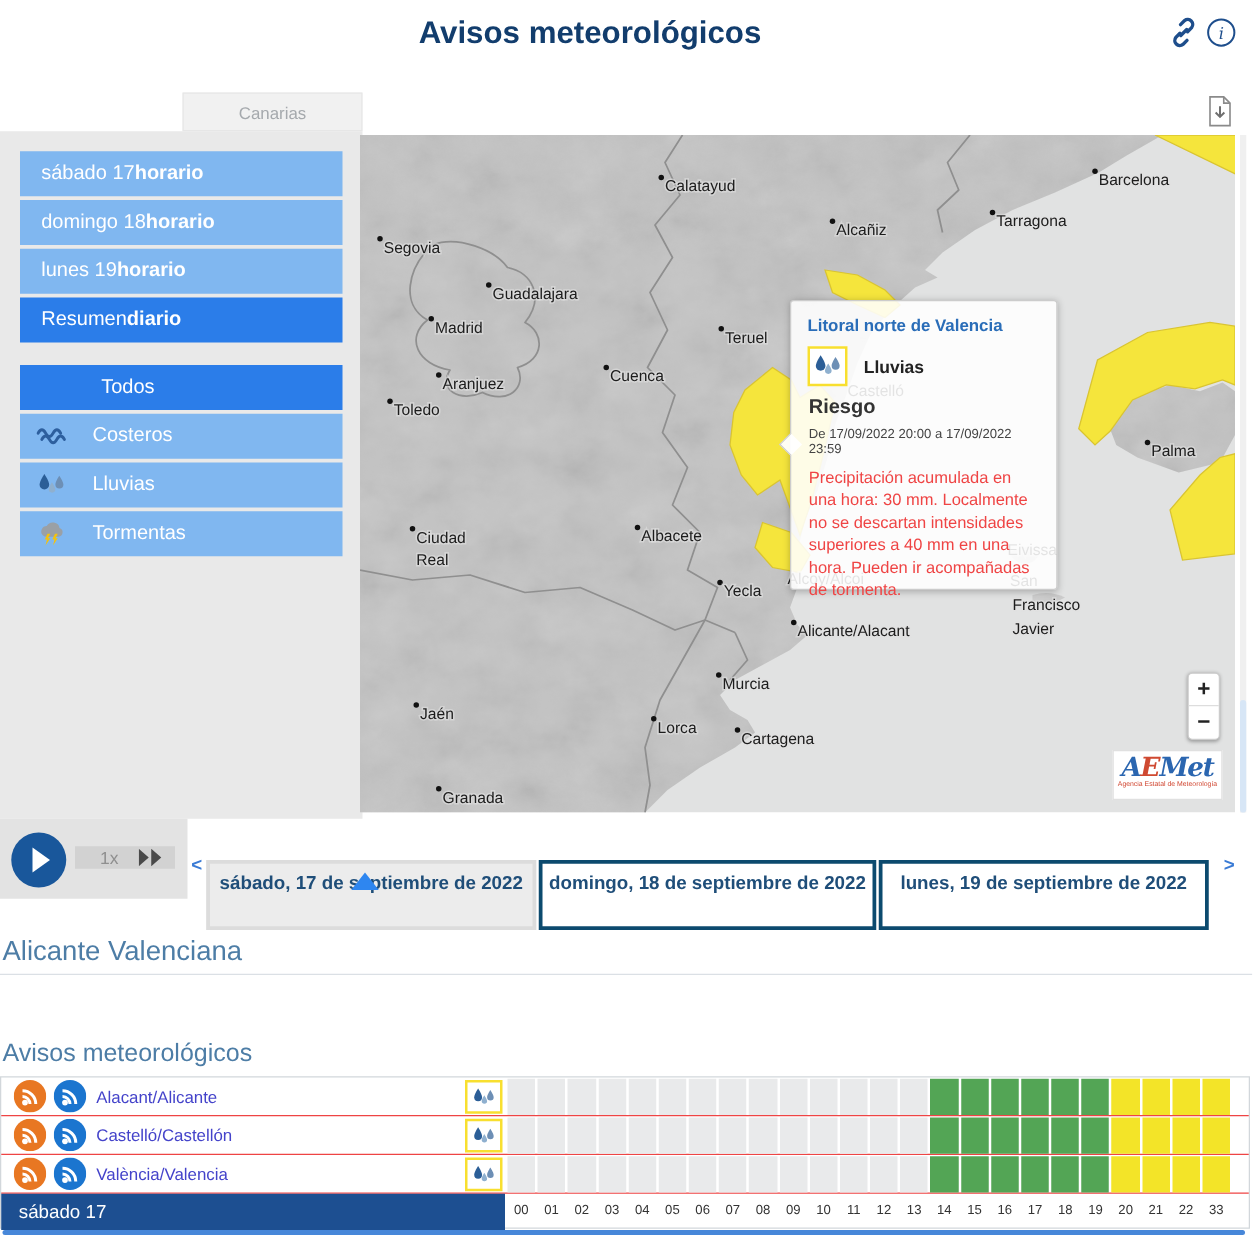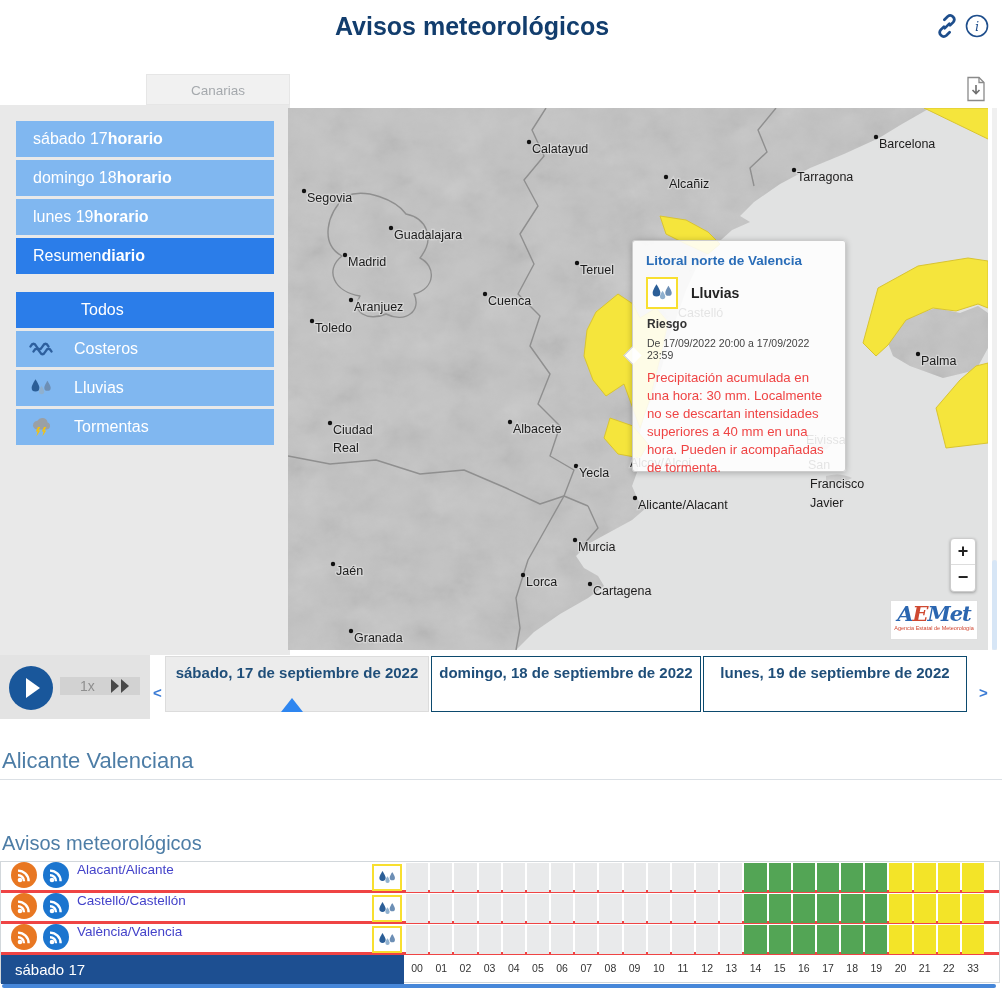--- a/index.html
+++ b/index.html
@@ -36,21 +36,21 @@
     background: rgba(255,255,255,0.88); border: 1px solid #ccc; border-radius: 3px;
     box-shadow: 0 1px 6px rgba(0,0,0,0.25); padding: 12px 12px 10px 13px; z-index: 5; }
   .tooltip:before { content: ""; position: absolute; left: -7px; top: 108px; width: 12px; height: 12px;
     background: rgba(255,255,255,0.95); border-left: 1px solid #ccc; border-bottom: 1px solid #ccc;
     transform: rotate(45deg); }
   .tt-title { color: #2a6db8; font-weight: 700; font-size: 13.5px; margin-bottom: 9px; }
   .tt-row { display: flex; align-items: center; gap: 13px; margin-bottom: 8px; }
   .tt-iconbox { width: 32px; height: 32px; background: #fff; border: 2px solid #f8df2f;
     display: flex; align-items: center; justify-content: center; }
   .tt-cat { font-weight: 700; font-size: 14px; color: #222; }
-  .tt-level { font-weight: 700; font-size: 12px; color: #333; margin: 2px 0 6px 1px; }
+  .tt-level { font-weight: 700; font-size: 16px; color: #333; margin: 2px 0 6px 1px; }
   .tt-period { font-size: 10.5px; color: #444; margin: 0 0 8px 1px; }
   .tt-desc { font-size: 13.2px; color: #ef4444; line-height: 1.36; margin-left: 1px; }
 
   .zoom-ctl { position: absolute; left: 662px; top: 430px; width: 26px; background: #fff;
     border: 1px solid #ccc; border-radius: 4px; box-shadow: 0 1px 3px rgba(0,0,0,.3); z-index: 6; }
   .zoom-btn { width: 100%; height: 26px; text-align: center; line-height: 25px; font-size: 18px;
     font-weight: 700; color: #222; cursor: pointer; }
   .zoom-btn:first-child { border-bottom: 1px solid #ddd; }
 
   .aemet-logo { position: absolute; left: 602px; top: 492px; width: 88px; height: 40px; background: #fff;
@@ -70,36 +70,36 @@
   .play-btn { position: absolute; left: 9px; top: 11px; width: 44px; height: 44px; border-radius: 50%;
     background: #19579b; cursor: pointer; }
   .play-btn:before { content: ""; position: absolute; left: 17px; top: 12px;
     border-left: 14px solid #fff; border-top: 10px solid transparent; border-bottom: 10px solid transparent; }
   .speed-box { position: absolute; left: 60px; top: 22px; width: 80px; height: 18px; background: #d2d2d2;
     display: flex; align-items: center; cursor: pointer; }
   .speed-label { color: #8f8f8f; font-size: 14px; margin-left: 20px; }
   .ffwd { margin-left: 16px; display: flex; }
   .tl-arrow { position: absolute; top: 684px; color: #3a7bd5; font-size: 15px; font-weight: 700; cursor: pointer; }
   .tl-prev { left: 153px; } .tl-next { left: 979px; }
-  .date-tab { position: absolute; top: 656px; height: 56px; text-align: center; padding-top: 7px;
+  .date-tab { position: absolute; top: 688px; height: 56px; text-align: center; padding-top: 7px;
     font-size: 15px; font-weight: 700; color: #1f4e79; cursor: pointer; background: #fff;
-    border: 1px solid #0c4a6e; }
+    border: 3px solid #0c4a6e; }
   .date-tab.active { background: #ececec; border-color: #dcdcdc; }
   .dt-0 { left: 165px; width: 264px; } .dt-1 { left: 431px; width: 270px; } .dt-2 { left: 703px; width: 264px; }
   .tl-marker { position: absolute; left: 281px; top: 698px; width: 0; height: 0;
     border-left: 11px solid transparent; border-right: 11px solid transparent; border-bottom: 14px solid #2e86f0; }
 
   
   .region-title { position: absolute; left: 2px; top: 748px; font-size: 22px; color: #4d7da6; }
   .region-rule { position: absolute; left: 0; top: 779px; width: 1002px; border-bottom: 1px solid #dbe0e5; }
   .section-title { position: absolute; left: 2px; top: 832px; font-size: 20px; color: #4d7da6; }
 
   
   .wtable { position: absolute; left: 0; top: 861px; width: 1000px; height: 122px; border: 1px solid #d2d7db; background: #fff; }
-  .wrow { position: relative; height: 31px; display: flex; align-items: flex-start; border-bottom: 3px solid #ef4444; }
+  .wrow { position: relative; height: 31px; display: flex; align-items: center; border-bottom: 1px solid #ef4444; }
   .rss { width: 26px; height: 26px; margin-left: 10px; cursor: pointer; flex: none; }
   .rss + .rss { margin-left: 6px; }
   .wname { margin-left: 8px; font-size: 13.5px; color: #4443ca; cursor: pointer; }
   .wiconbox { position: absolute; left: 371px; top: 2px; width: 30px; height: 27px; background: #fff;
     border: 2px solid #f8df2f; display: flex; align-items: center; justify-content: center; }
   .cells { position: absolute; left: 405px; top: 1px; height: 29px; width: 578px; display: flex; gap: 2px; }
   .cell { flex: 1; }
   .wfooter { position: relative; height: 29px; display: flex; }
   .day-bar { width: 403px; height: 29px; background: #1d4f91; color: #fff; font-size: 15px;
     line-height: 29px; padding-left: 14px; }

